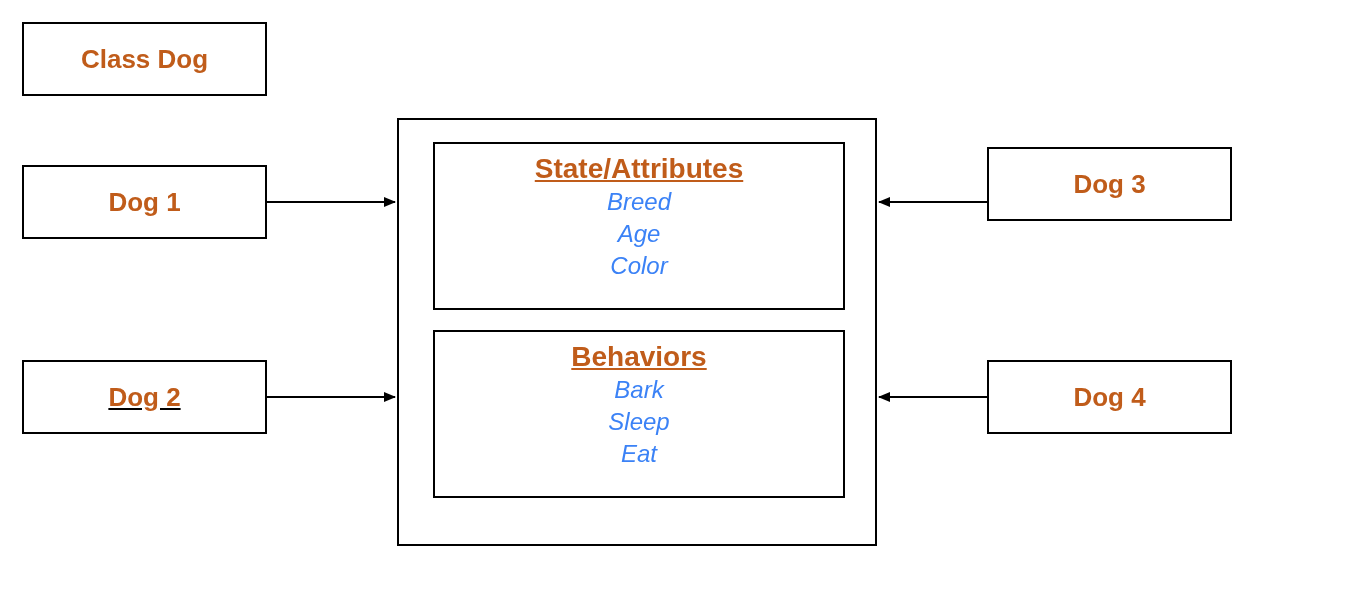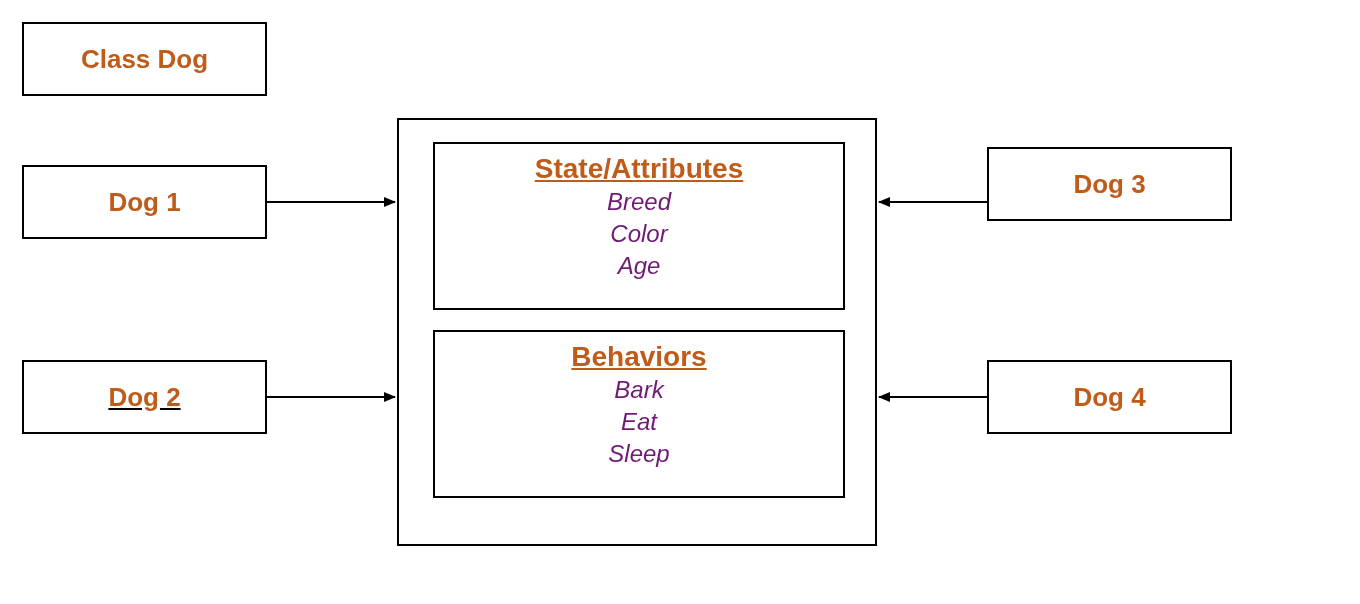--- a/index.html
+++ b/index.html
@@ -41,21 +41,21 @@
     text-align: center;
   }
   .section-title {
     color: #c05c1a;
     font-weight: 700;
     font-size: 28px;
     text-decoration: underline;
     line-height: 1.2;
   }
   .item {
-    color: #701a75;
+    color: #3b82f6;
     font-style: italic;
     font-size: 24px;
     line-height: 1.35;
   }
   svg.arrows {
     position: absolute;
     left: 0;
     top: 0;
     width: 1360px;
     height: 604px;
@@ -83,29 +83,29 @@
 
 <div class="box" style="left:987px; top:360px; width:245px; height:74px;">
   <span class="label">Dog 4</span>
 </div>
 
 <div class="center-container" style="left:397px; top:118px; width:480px; height:428px;">
 
   <div class="inner-box" style="left:34px; top:22px; width:412px; height:168px;">
     <div class="section-title">State/Attributes</div>
     <div class="item">Breed</div>
+    <div class="item">Age</div>
     <div class="item">Color</div>
-    <div class="item">Age</div>
   </div>
 
   <div class="inner-box" style="left:34px; top:210px; width:412px; height:168px;">
     <div class="section-title">Behaviors</div>
     <div class="item">Bark</div>
+    <div class="item">Sleep</div>
     <div class="item">Eat</div>
-    <div class="item">Sleep</div>
   </div>
 </div>
 
 <svg class="arrows">
   <defs>
     <marker id="arrowhead" markerWidth="12" markerHeight="10" refX="11" refY="5" orient="auto" markerUnits="userSpaceOnUse">
       <path d="M0,0 L12,5 L0,10 Z" fill="#000"></path>
     </marker>
   </defs>
 

